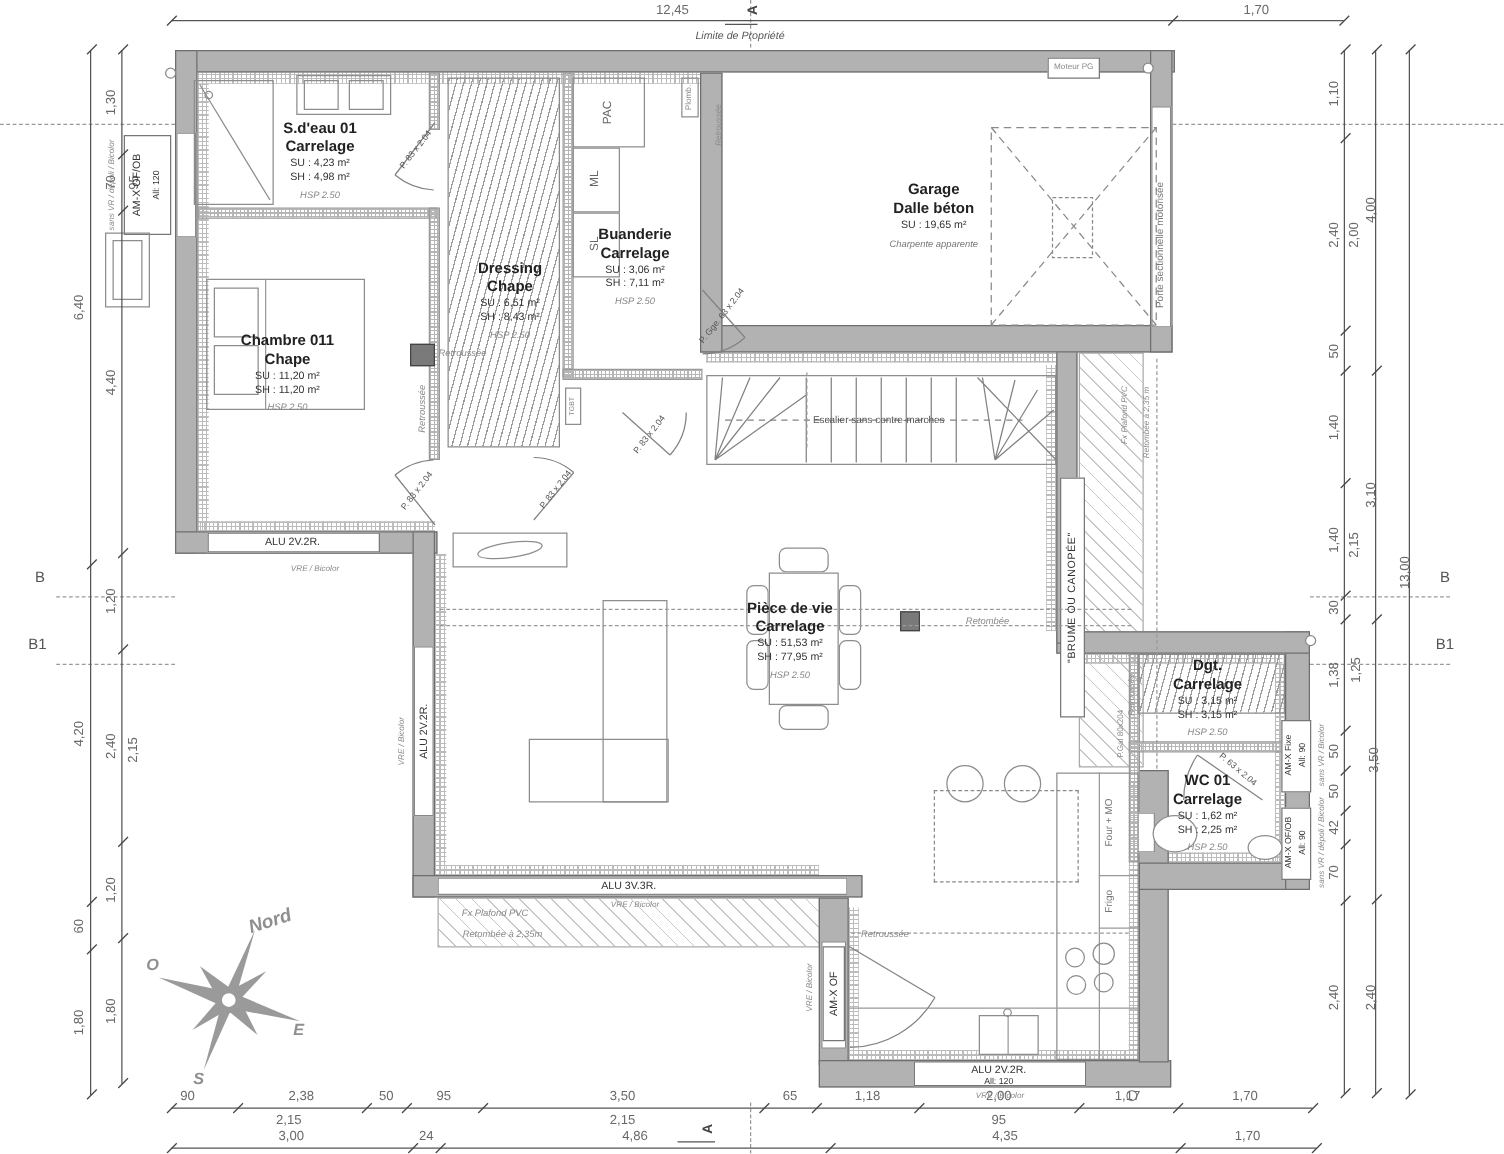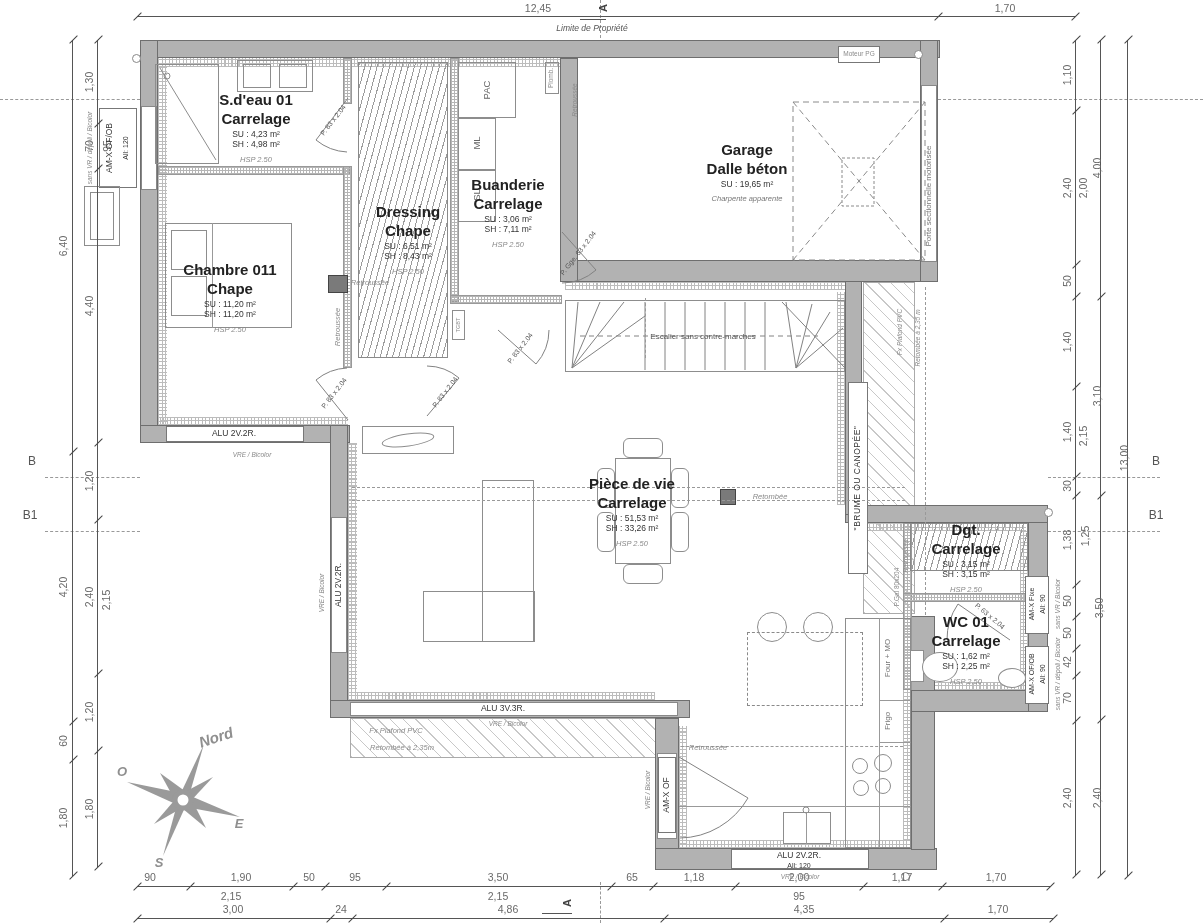--- a/index.html
+++ b/index.html
@@ -37,21 +37,21 @@
   .t7{font-size:7.5px;color:#8a8a8a}
   .t8{font-size:8px;color:#777}
   .eq{font-size:9.5px;color:#666}
   .winlab{font-size:8.5px;color:#333}
   .winlab2{font-size:7px;color:#333}
   .dlab{position:absolute;transform:translate(-50%,-50%) rotate(-52deg);font-size:7px;color:#555;white-space:nowrap}
   .dlab2{position:absolute;transform:translate(-50%,-50%) rotate(40deg);font-size:7px;color:#555;white-space:nowrap}
   .secA{font-size:11px;font-weight:bold;color:#444}
   .secB{font-size:12px;color:#555}
   .room{position:absolute;transform:translate(-50%,-50%);display:flex;flex-direction:column;align-items:center;text-align:center;line-height:1.25;z-index:5}
-  .rn{font-weight:bold;font-size:15px;color:#222}
+  .rn{font-weight:bold;font-size:12px;color:#222}
   .rs{font-size:8.5px;color:#333}
   .rh{font-size:7.5px;color:#888;font-style:italic;margin-top:5px}
   .rnote{font-size:7.5px;color:#777;font-style:italic;margin-top:5px}
   .ter{font-size:8.5px;color:#333;letter-spacing:.5px}
   .comp{color:#8f8f8f;font-weight:bold;font-size:13px;font-style:italic}
   .nord{position:absolute;transform:translate(-50%,-50%) rotate(-18deg);font-size:15px;font-weight:bold;font-style:italic;color:#8f8f8f}
   .proplab{font-size:8.5px;font-style:italic;color:#555}
   .stairlab{font-size:8px;color:#555}
 </style>
 </head>
@@ -306,21 +306,21 @@
   <div class="a dimv" style="left:1127px;top:40px;height:836px">
       <span style="position: absolute; width: 11px; height: 0px; border-top: 1.5px solid rgb(68, 68, 68); transform: rotate(-45deg); top: -1px; left: -5.5px;"></span>
       <span style="position: absolute; width: 11px; height: 0px; border-top: 1.5px solid rgb(68, 68, 68); transform: rotate(-45deg); top: 835px; left: -5.5px;"></span>
     </div>
 
   <div class="lab dim" style="left:538px;top:9px">12,45</div>
   <div class="lab dim" style="left:1005px;top:9px">1,70</div>
   <div class="lab proplab" style="left:592px;top:29px">Limite de Propriété</div>
 
   <div class="lab dim" style="left:150px;top:878px">90</div>
-  <div class="lab dim" style="left:241px;top:878px">1,90</div>
+  <div class="lab dim" style="left:241px;top:878px">2,38</div>
   <div class="lab dim" style="left:309px;top:878px">50</div>
   <div class="lab dim" style="left:355px;top:878px">95</div>
   <div class="lab dim" style="left:498px;top:878px">3,50</div>
   <div class="lab dim" style="left:632px;top:878px">65</div>
   <div class="lab dim" style="left:694px;top:878px">1,18</div>
   <div class="lab dim" style="left:799px;top:878px">2,00</div>
   <div class="lab dim" style="left:902px;top:878px">1,17</div>
   <div class="lab dim" style="left:996px;top:878px">1,70</div>
 
   <div class="lab dim" style="left:231px;top:897px">2,15</div>
@@ -408,21 +408,21 @@
   <div class="room" style="left:747px;top:172px">
     <span class="rn">Garage</span>
     <span class="rn">Dalle béton</span>
     <span class="rs">SU : 19,65 m²</span>
     <span class="rnote">Charpente apparente</span>
   </div>
   <div class="room" style="left:632px;top:512px">
     <span class="rn">Pièce de vie</span>
     <span class="rn">Carrelage</span>
     <span class="rs">SU : 51,53 m²</span>
-    <span class="rs">SH : 33,26 m²</span>
+    <span class="rs">SH : 77,95 m²</span>
     <span class="rh">HSP 2.50</span>
   </div>
   <div class="room" style="left:966px;top:558px">
     <span class="rn">Dgt.</span>
     <span class="rn">Carrelage</span>
     <span class="rs">SU : 3,15 m²</span>
     <span class="rs">SH : 3,15 m²</span>
     <span class="rh">HSP 2.50</span>
   </div>
   <div class="room" style="left:966px;top:650px">
@@ -480,21 +480,21 @@
   <div class="dlab" style="left:520px;top:348px">P. 83 x 2.04</div>
   <div class="dlab" style="left:578px;top:253px">P. Gge. 63 x 2.04</div>
   <div class="dlab2" style="left:990px;top:616px">P. 63 x 2.04</div>
   <div class="lab v t6" style="left:897px;top:587px">P.Gal 80x204</div>
 
   <div class="lab t7 it" style="left:370px;top:283px">Retroussée</div>
   <div class="lab v t7 it" style="left:338px;top:327px">Retroussée</div>
   <div class="lab v t6 it" style="left:575px;top:100px">Retroussée</div>
   <div class="lab t7 it" style="left:708px;top:748px">Retroussée</div>
   <div class="lab v t6 it" style="left:906px;top:556px">Retroussée</div>
-  <div class="lab t7 it" style="left:770px;top:497px">Retombée</div>
+  <div class="lab t7 it" style="left:790px;top:497px">Retombée</div>
   <div class="lab v t6 it" style="left:900px;top:332px">Fx Plafond PVC</div>
   <div class="lab v t6 it" style="left:918px;top:338px">Retombée à 2,35 m</div>
   <div class="lab t7 it" style="left:396px;top:731px">Fx Plafond PVC</div>
   <div class="lab t7 it" style="left:402px;top:748px">Retombée à 2,35m</div>
 
   <div class="nord" style="left:216px;top:737px">Nord</div>
   <div class="lab comp" style="left:122px;top:772px">O</div>
   <div class="lab comp" style="left:239px;top:824px">E</div>
   <div class="lab comp" style="left:159px;top:863px">S</div>
 

